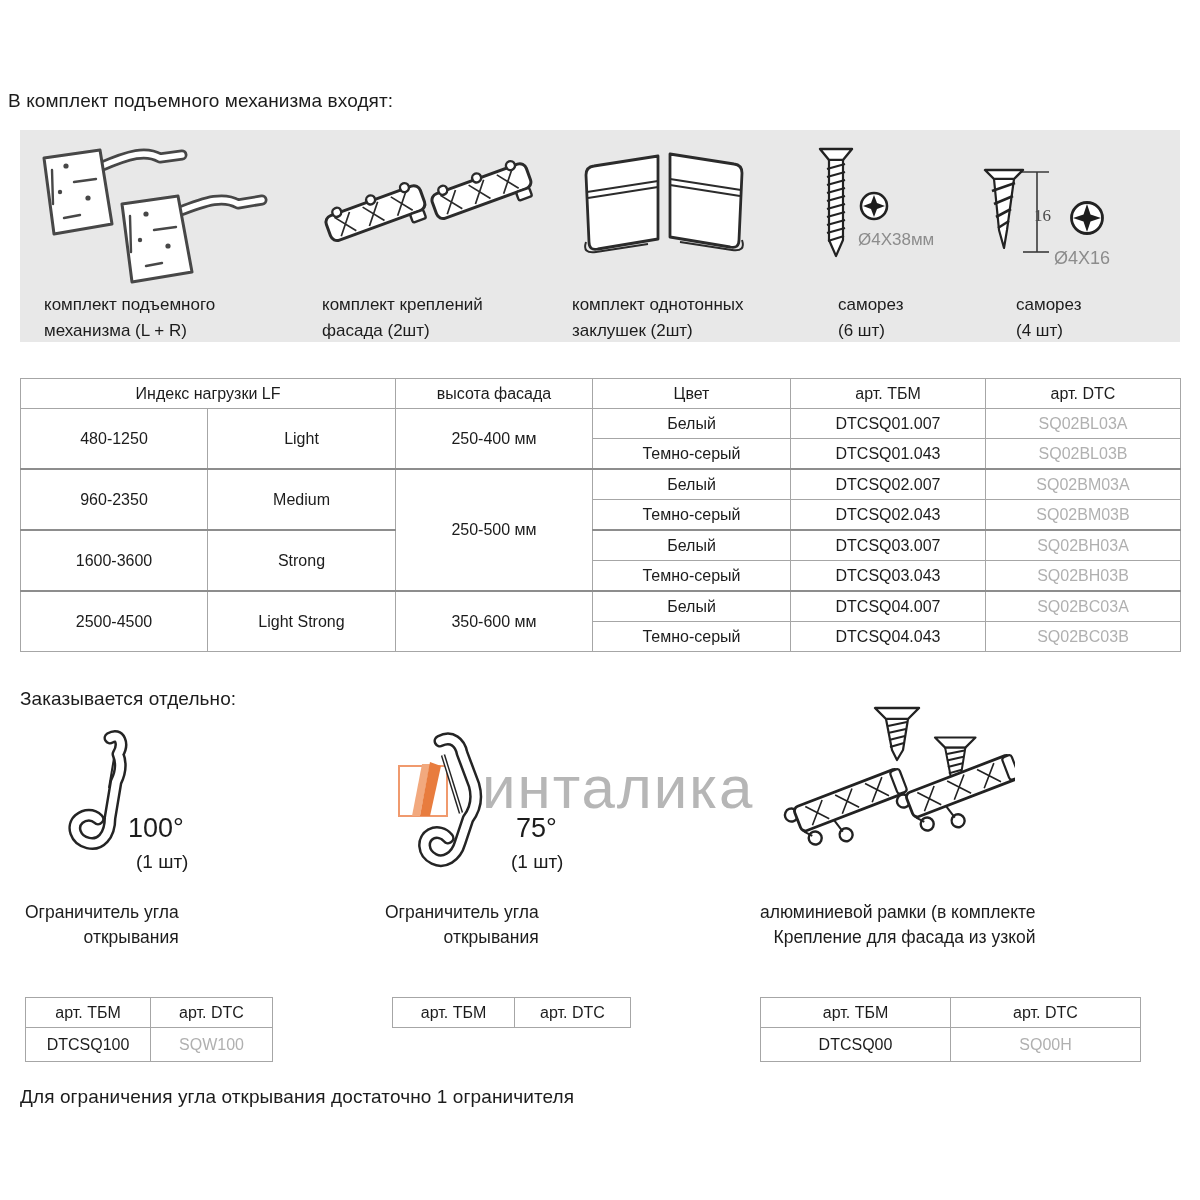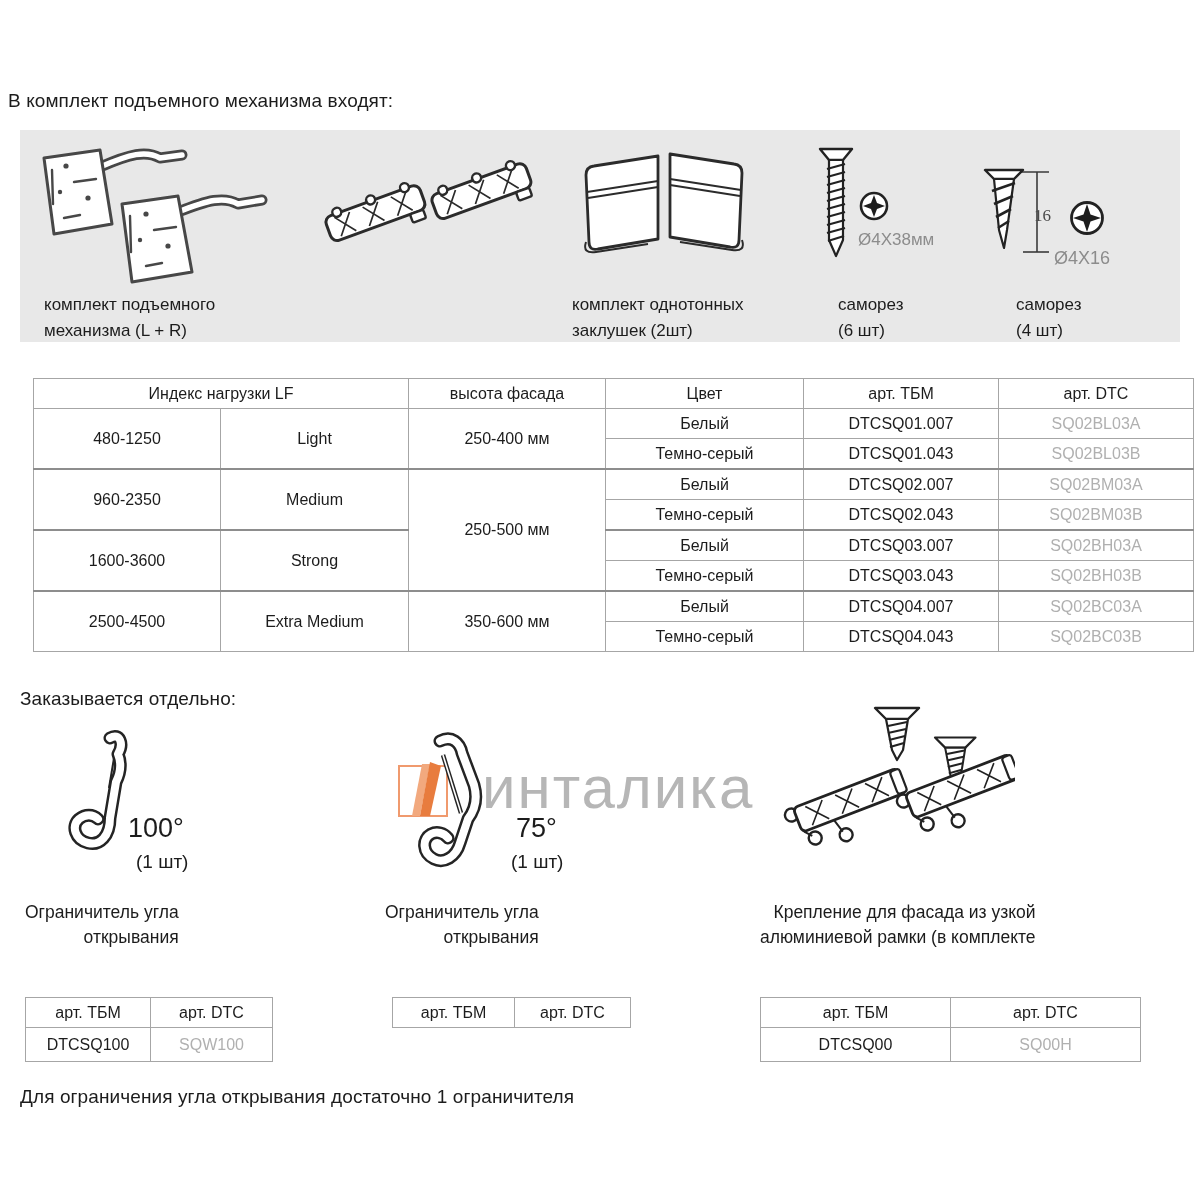--- a/index.html
+++ b/index.html
@@ -6,21 +6,21 @@
   .page{position:relative;width:1200px;height:1200px;background:#fff;overflow:hidden;
         font-family:"Liberation Sans",sans-serif;color:#1c1c1c;}
   .abs{position:absolute;}
   .heading{font-size:19px;letter-spacing:.1px;}
   .banner{left:20px;top:130px;width:1160px;height:212px;background:#e8e8e8;}
   .cap{font-size:17px;line-height:26px;color:#1c1c1c;}
   .dim{font-size:17px;color:#8c8c8c;}
   .dim16{font-size:17px;color:#4a4a4a;font-family:Liberation Serif, serif;}
   
   table{border-collapse:collapse;table-layout:fixed;}
-  .spec{left:33px;top:378px;width:1160px;padding-left:40px;}
+  .spec{left:20px;top:378px;width:1160px;padding-left:40px;}
   .spec th,.spec td{border:1px solid #a6a6a6;height:29px;padding:0;text-align:center;
         vertical-align:middle;font-size:16px;font-weight:400;}
   .spec tr.gsep>td{border-top:2px solid #8d8d8d;}
   .tbm{font-weight:700;}
   .dtc{color:#b0b0b0;}
   
   .mini th,.mini td{border:1px solid #a6a6a6;padding:0;text-align:center;vertical-align:middle;
         font-size:16px;font-weight:400;}
   .mini th{height:29px;}
   .mini td{height:33px;}
@@ -84,20 +84,24 @@
       </g>
       <g transform="translate(118,38) rotate(-20)">
         <rect x="0" y="0" width="100" height="26" rx="7" fill="#fff" stroke="#2b2b2b" stroke-width="3"></rect>
         <path d="M10,3 L26,23 M26,3 L10,23 M40,3 L56,23 M56,3 L40,23 M70,3 L86,23 M86,3 L70,23" stroke="#2b2b2b" stroke-width="1.7" fill="none"></path>
         <circle cx="14" cy="-1" r="4.5" fill="#fff" stroke="#2b2b2b" stroke-width="2.4"></circle>
         <circle cx="50" cy="-1" r="4.5" fill="#fff" stroke="#2b2b2b" stroke-width="2.4"></circle>
         <circle cx="86" cy="-1" r="4.5" fill="#fff" stroke="#2b2b2b" stroke-width="2.4"></circle>
         <rect x="82" y="26" width="14" height="9" rx="2" fill="#fff" stroke="#2b2b2b" stroke-width="2.4"></rect>
       </g>
     </svg>
+    <div class="abs cap" style="left:302px;top:162px;">
+      <div>комплект креплений</div>
+      <div>фасада (2шт)</div>
+    </div>
 
     <svg class="abs" style="left:550px;top:20px;" width="200" height="118" viewBox="0 0 200 118">
       <g fill="#ffffff" stroke="#2b2b2b" stroke-width="2.8" stroke-linejoin="round">
         <path d="M88,6 L24,16 Q16,17 16,25 L19,92 Q19,101 28,99 L88,89 Z"></path>
         <path d="M100,4 L164,14 Q172,15 172,23 L169,90 Q169,99 160,97 L100,87 Z"></path>
       </g>
       <g fill="none" stroke="#2b2b2b" stroke-width="2">
         <path d="M17,42 L88,31"></path>
           <path d="M18,48 L88,37"></path>
         <path d="M171,40 L100,29"></path>
@@ -210,21 +214,21 @@
       <td class="tbm">DTCSQ03.007</td>
       <td class="dtc">SQ02BH03A</td>
     </tr>
     <tr>
       <td>Темно-серый</td>
       <td class="tbm">DTCSQ03.043</td>
       <td class="dtc">SQ02BH03B</td>
     </tr>
     <tr class="gsep">
       <td rowspan="2">2500-4500</td>
-      <td rowspan="2">Extra Medium</td>
+      <td rowspan="2">Light Strong</td>
       <td rowspan="2">350-600 мм</td>
       <td>Белый</td>
       <td class="tbm">DTCSQ04.007</td>
       <td class="dtc">SQ02BC03A</td>
     </tr>
     <tr>
       <td>Темно-серый</td>
       <td class="tbm">DTCSQ04.043</td>
       <td class="dtc">SQ02BC03B</td>
     </tr>
@@ -301,22 +305,22 @@
       <circle cx="-4" cy="6" r="6.5" fill="#fff" stroke="#222" stroke-width="2.4"></circle>
       <circle cx="10" cy="36" r="6.5" fill="#fff" stroke="#222" stroke-width="2.4"></circle>
       <circle cx="40" cy="44" r="6.5" fill="#fff" stroke="#222" stroke-width="2.4"></circle>
       <rect x="0" y="0" width="112" height="26" rx="5" fill="#fff" stroke="#222" stroke-width="2.8"></rect>
       <path d="M12,3 L30,23 M30,3 L12,23 M44,3 L62,23 M62,3 L44,23 M76,3 L94,23 M94,3 L76,23" stroke="#222" stroke-width="1.6" fill="none"></path>
       <rect x="103" y="1" width="10" height="24" rx="3" fill="#fff" stroke="#222" stroke-width="2.2"></rect>
       <path d="M2,26 L8,33 M34,26 L38,40" stroke="#222" stroke-width="2"></path>
     </g>
   </svg>
   <div class="abs lbl txt" style="left:760px;top:900px;">
+    <div>алюминиевой рамки (в комплекте</div>
     <div>Крепление для фасада из узкой</div>
-    <div>алюминиевой рамки (в комплекте</div>
   </div>
 
   <table class="abs mini txt" style="left:25px;top:997px;">
     <colgroup>
         <col style="width:125px">
         <col style="width:122px">
       </colgroup>
     <tbody>
         <tr>
       <th>арт. ТБМ</th>

